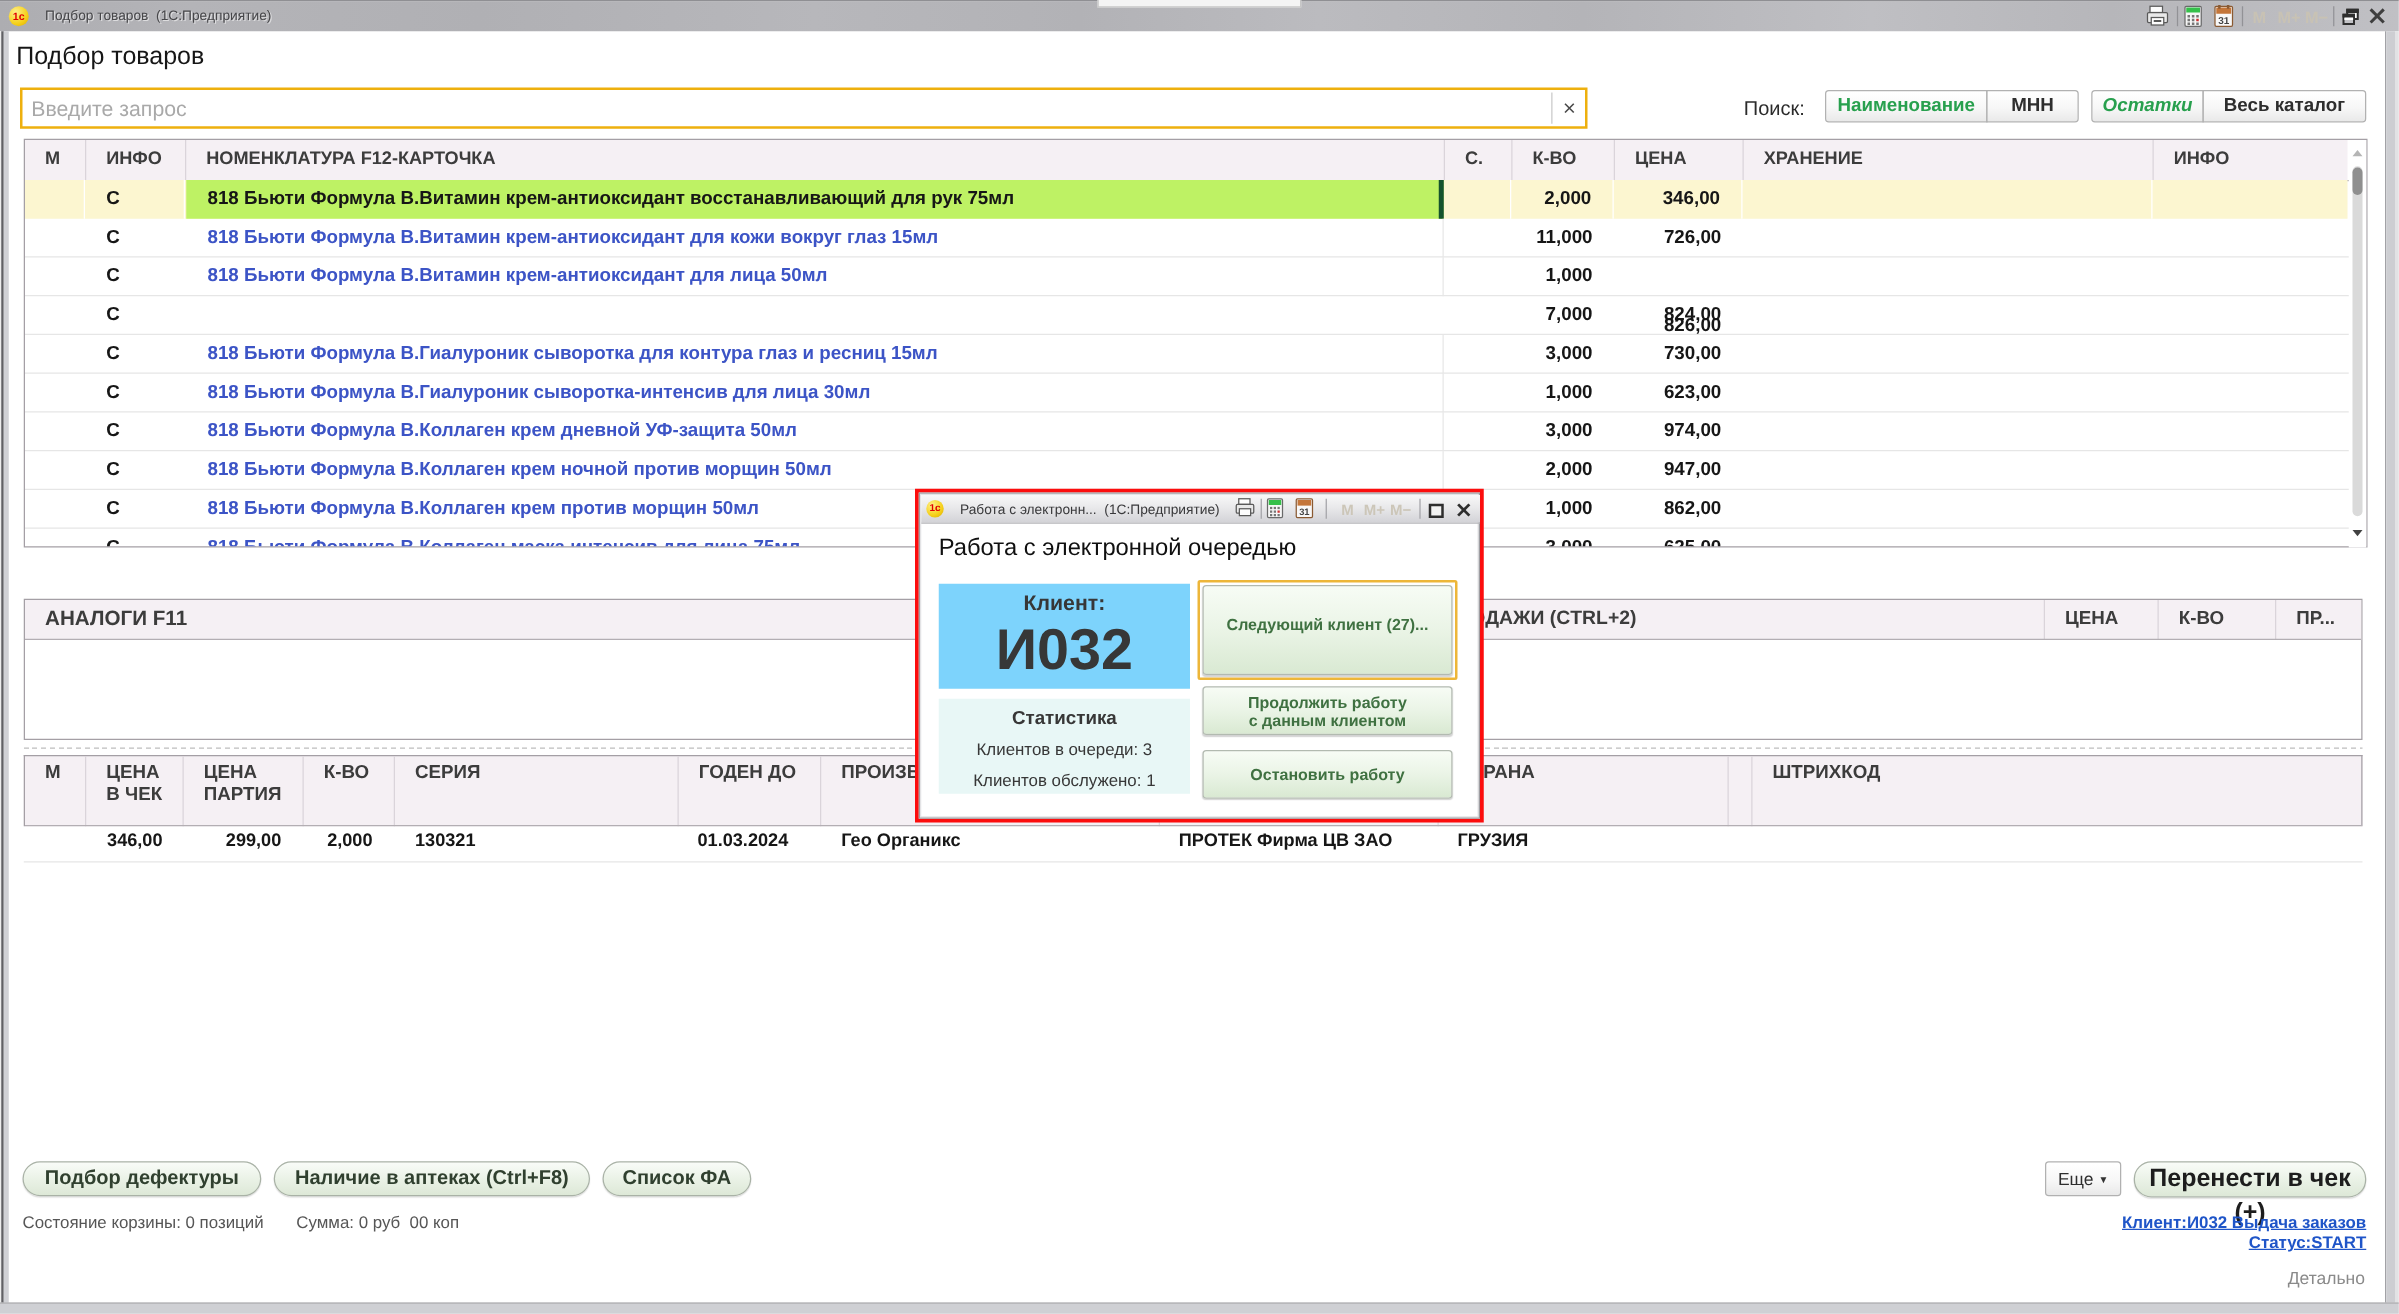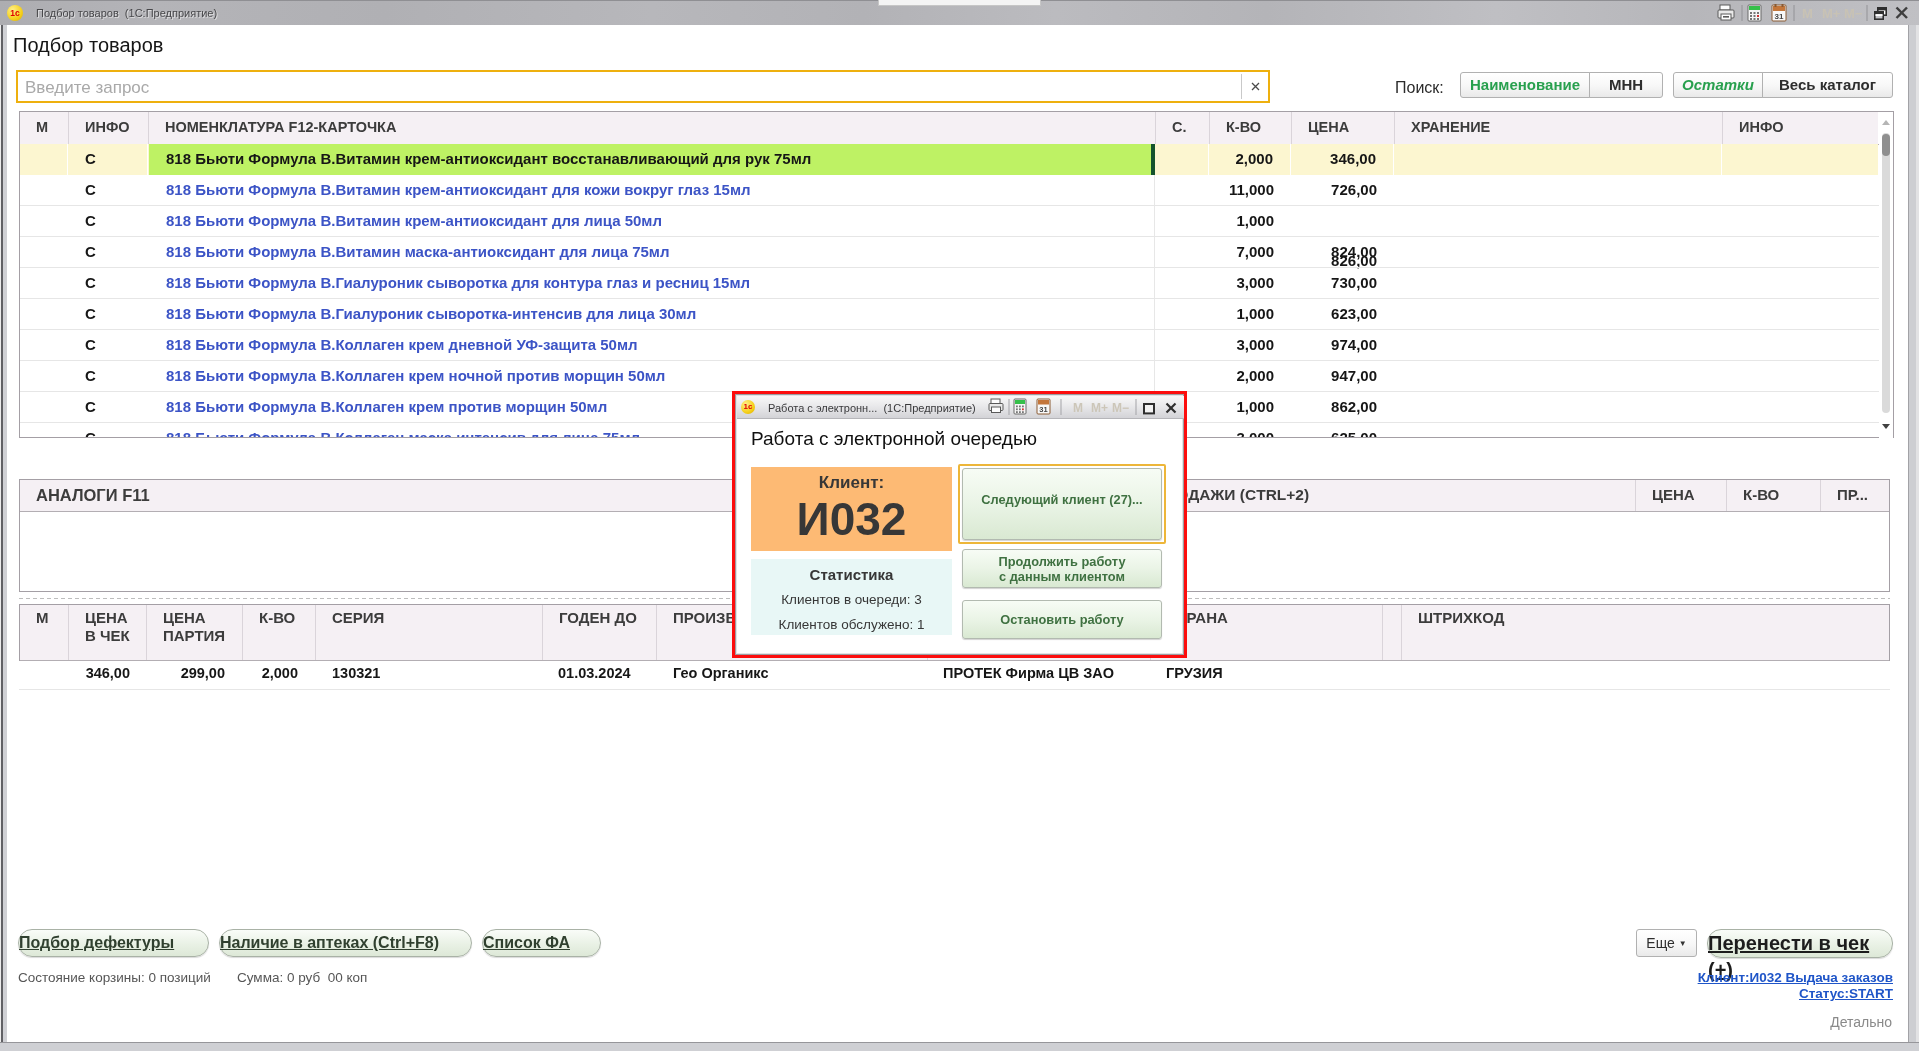--- a/index.html
+++ b/index.html
@@ -49,33 +49,33 @@
 .blue { color:#3c54c6; }
 .blk { color:#161616; }
 
 
 #sb { left:1879px; top:112px; width:14px; height:326px; background:#fff; }
 #sb .tr { position:absolute; left:3px; top:21px; width:8px; height:280px; border-radius:4px; background:#dadada; }
 #sb .th { position:absolute; left:3px; top:22px; width:8px; height:22px; border-radius:4px; background:#8f8f8f; }
 .arr { position:absolute; width:0; height:0; border-left:4px solid transparent; border-right:4px solid transparent; }
 
 
-.gbtn { position:absolute; border:1px solid #a9b2a6; border-radius:14px; background:linear-gradient(#f9fcf8,#e9f1e5 55%,#dde8d7); box-shadow:0 1px 1px rgba(0,0,0,.15); font-weight:bold; font-size:16px; color:#30402f; text-align:left;text-decoration:underline; }
+.gbtn { position:absolute; border:1px solid #a9b2a6; border-radius:14px; background:linear-gradient(#f9fcf8,#e9f1e5 55%,#dde8d7); box-shadow:0 1px 1px rgba(0,0,0,.15); font-weight:bold; font-size:16px; color:#30402f; text-align:center; }
 #gray-note { left:18px; top:970px; font-size:13.5px; color:#565656; }
 .link { position:absolute; color:#1f55c8; font-weight:bold; font-size:13.5px; text-decoration:underline; text-align:right; right:26px; }
 #detail { right:27px; top:1014px; font-size:14px; color:#8a8a8a; }
 
 
 #modal { left:732px; top:391px; width:455px; height:267px; background:#fc0d0d; }
 #mwin { position:absolute; left:3px; top:3px; width:449px; height:261px; background:#fff; border:1px solid #9d9da1; box-shadow:inset 0 0 0 1px #e3e3e5; }
 #mtitle { position:absolute; left:1px; top:1px; width:447px; height:23px; background:linear-gradient(#f8f8f8,#e9e9eb 45%,#d3d3d7); border-bottom:1px solid #b5b5b9; }
 #mtitle .ttext { position:absolute; left:31px; top:6px; font-size:11px; color:#39393b; }
 .mpanel { position:absolute; }
 #mhead { left:15px; top:33px; font-size:19px; color:#101010; }
-#cream { left:15px; top:72px; width:201px; height:84px; background:#fdba74; text-align:center; color:#373737; }
+#cream { left:15px; top:72px; width:201px; height:84px; background:#7dd3fc; text-align:center; color:#373737; }
 #stats { left:15px; top:164px; width:201px; height:76px; background:#e8f7f6; text-align:center; color:#373737; }
 .mbtn { position:absolute; left:226px; width:200px; border:1px solid #b2bab0; border-radius:3px; background:linear-gradient(#f7fcf5,#eaf4e6 50%,#d9e9d2); box-shadow:0 1px 1px rgba(0,0,0,.18); color:#3f7141; font-weight:bold; font-size:12.8px; text-align:center; }
 #focus { position:absolute; left:222px; top:69px; width:208px; height:80px; border:2px solid #edb639; border-radius:2px; }
 </style>
 </head>
 <body>
 
 <div id="titlebar" class="abs">
   <div class="logo1c" style="left:7px;top:4px;width:16px;height:16px;">
       <span style="top:3px;font-size:8.5px;">1с</span>
@@ -193,21 +193,20 @@
   </div>
   <div class="prow" style="top:94px;">
     <div class="c blk" style="left:49px;width:79px;padding-left:16px;">С</div>
     <div class="c blue" style="left:129px;width:1006px;padding-left:17px;border-right:1px solid #e7e7e7;">818 Бьюти Формула В.Витамин крем-антиоксидант для лица 50мл</div>
     <div class="c blk" style="left:1190px;width:81px;text-align:right;padding-right:17px;">1,000</div>
     <div class="c blk" style="left:1272px;width:102px;text-align:right;padding-right:17px;margin-top:40px;">826,00</div>
     <div class="rowsep" style="left:0;width:1860px;top:30px;"></div>
   </div>
   <div class="prow" style="top:125px;">
     <div class="c blk" style="left:49px;width:79px;padding-left:16px;">С</div>
-    <div class="c blue" style="left:129px;width:1006px;padding-left:17px;border-right:1px solid #e7e7e7;">818 Бьюти Формула В.Витамин маска-антиоксидант для лица 75мл</div>
     <div class="c blk" style="left:1190px;width:81px;text-align:right;padding-right:17px;">7,000</div>
     <div class="c blk" style="left:1272px;width:102px;text-align:right;padding-right:17px;">824,00</div>
     <div class="rowsep" style="left:0;width:1860px;top:30px;"></div>
   </div>
   <div class="prow" style="top:156px;">
     <div class="c blk" style="left:49px;width:79px;padding-left:16px;">С</div>
     <div class="c blue" style="left:129px;width:1006px;padding-left:17px;border-right:1px solid #e7e7e7;">818 Бьюти Формула В.Гиалуроник сыворотка для контура глаз и ресниц 15мл</div>
     <div class="c blk" style="left:1190px;width:81px;text-align:right;padding-right:17px;">3,000</div>
     <div class="c blk" style="left:1272px;width:102px;text-align:right;padding-right:17px;">730,00</div>
     <div class="rowsep" style="left:0;width:1860px;top:30px;"></div>

